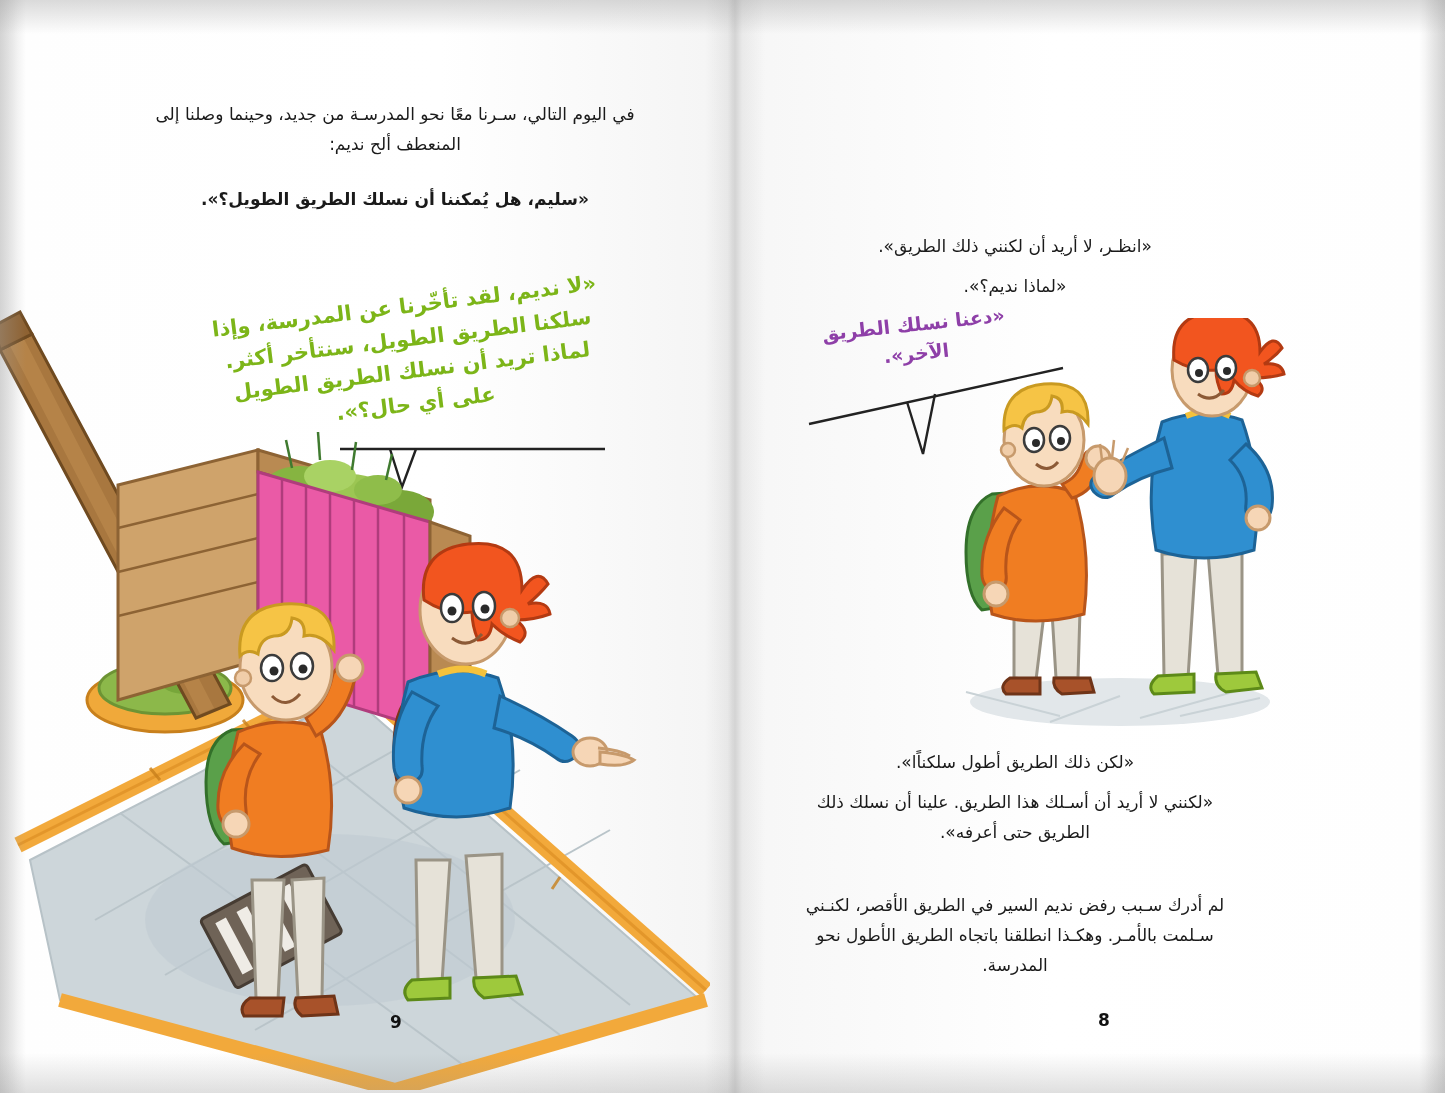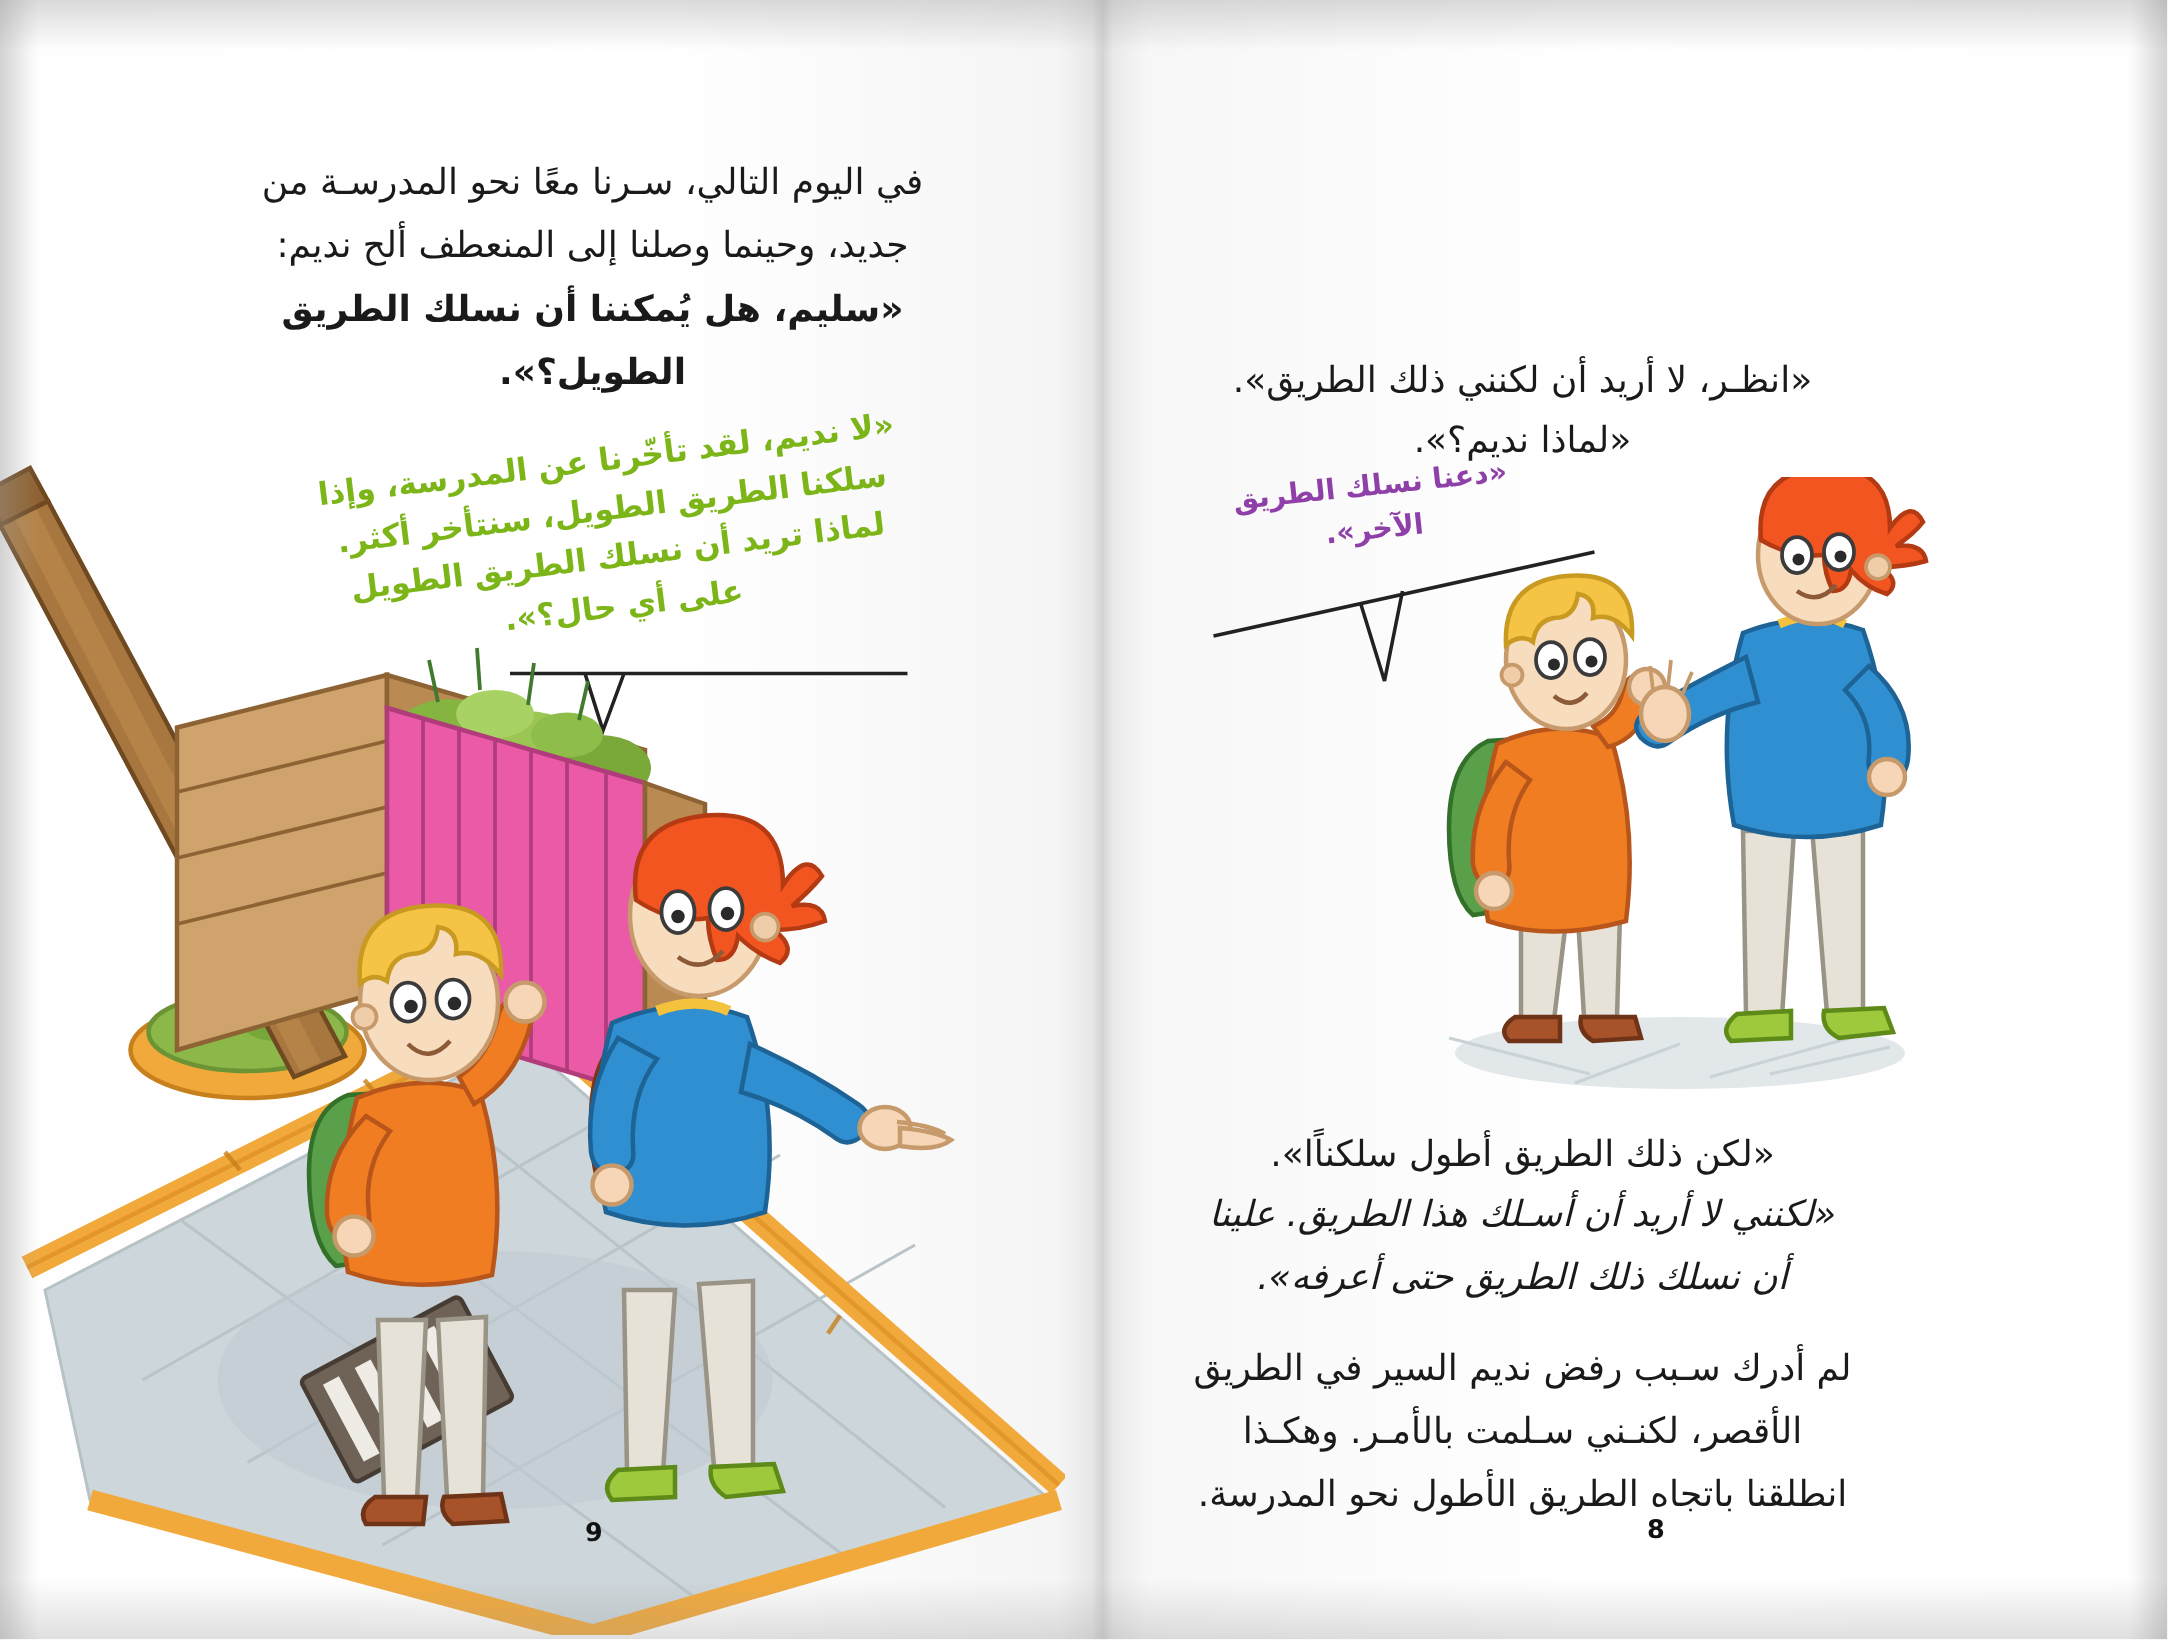--- a/index.html
+++ b/index.html
@@ -59,21 +59,21 @@
     pointer-events:none;
   }
 
   
   .para {
     position: absolute;
     direction: rtl;
     text-align: justify;
     text-align-last: center;
     font-family: "DejaVu Sans", sans-serif;
-    font-size: 24px;
+    font-size: 17px;
     line-height: 1.75;
     color: #1a1a1a;
     letter-spacing: 0.2px;
   }
   .para.ctr { text-align: center; text-align-last: center; }
 
   
   .hand {
     position: absolute;
     direction: rtl;
@@ -374,21 +374,21 @@
       <ellipse cx="286" cy="50" rx="10" ry="12" fill="#fff" stroke="#3b3b3b" stroke-width="2.5"></ellipse>
       <circle cx="259" cy="55" r="4" fill="#2a2a2a"></circle>
       <circle cx="287" cy="53" r="4" fill="#2a2a2a"></circle>
       <path d="M258 76 q14 10 26 -4" stroke="#8c5a36" stroke-width="3" fill="none"></path>
       <circle cx="312" cy="60" r="8" fill="#f0cda9" stroke="#c79a6c" stroke-width="2.5"></circle>
     </g>
   </svg>
 
   <div class="para ctr" style="left:795px; top:748px; width:440px;">«لكن ذلك الطريق أطول سلكناًا».</div>
 
-  <div class="para ctr" style="left:795px; top:788px; width:440px;font-style:italic;">«لكنني لا أريد أن أسـلك هذا الطريق. علينا أن نسلك ذلك الطريق حتى أعرفه».</div>
+  <div class="para ctr" style="left:795px; top:788px; width:440px;">«لكنني لا أريد أن أسـلك هذا الطريق. علينا أن نسلك ذلك الطريق حتى أعرفه».</div>
 
   <div class="para ctr" style="left:795px; top:875px; width:440px;margin-top:16px;">لم أدرك سـبب رفض نديم السير في الطريق الأقصر، لكنـني سـلمت بالأمـر. وهكـذا انطلقنا باتجاه الطريق الأطول نحو المدرسة.</div>
 
   <div class="pagenum" style="left:1098px; top:1010px;">8</div>
 
   <div class="gutter"></div>
   <div class="edge-left"></div>
   <div class="edge-right"></div>
   <div class="top-shade"></div>
   <div class="bottom-shade"></div>

